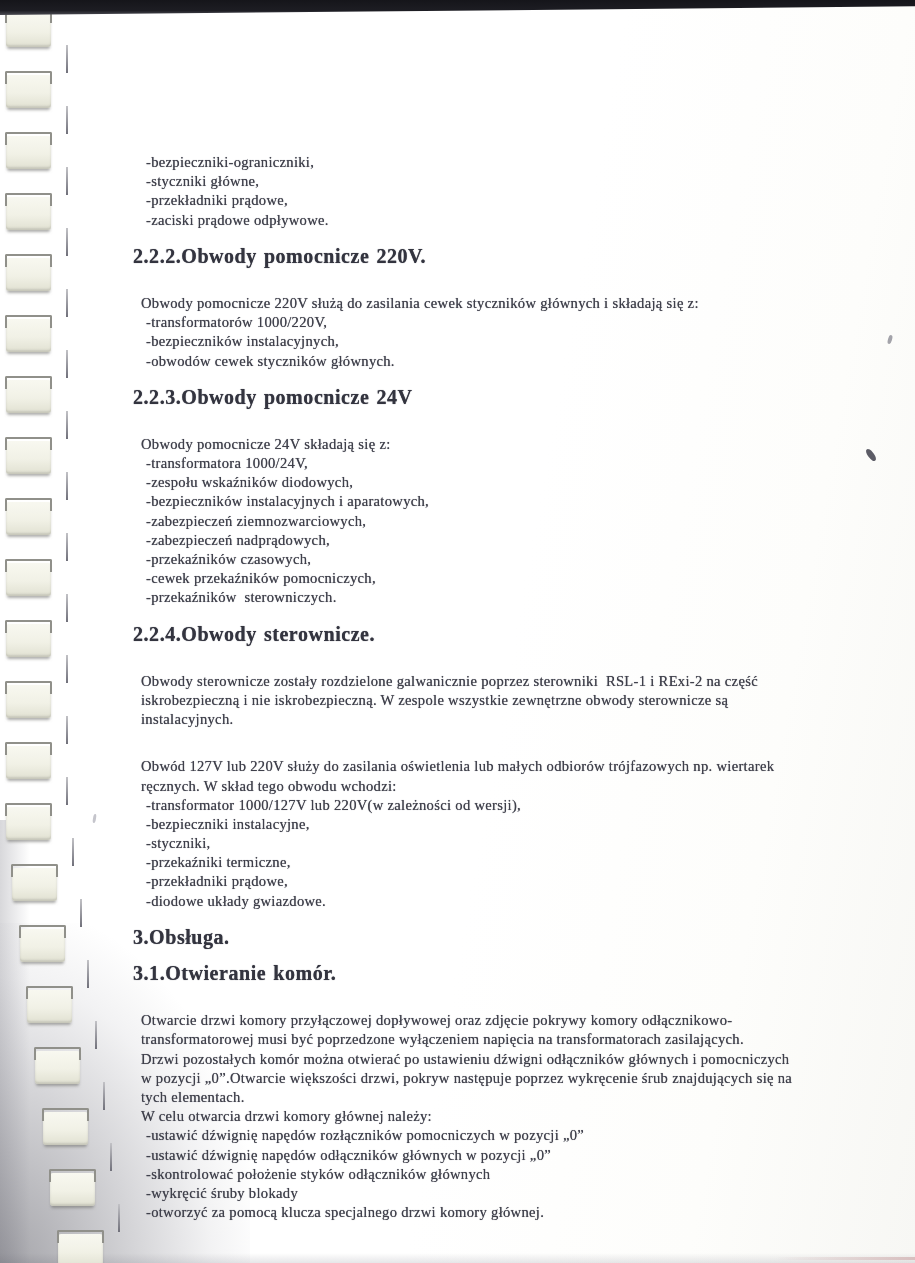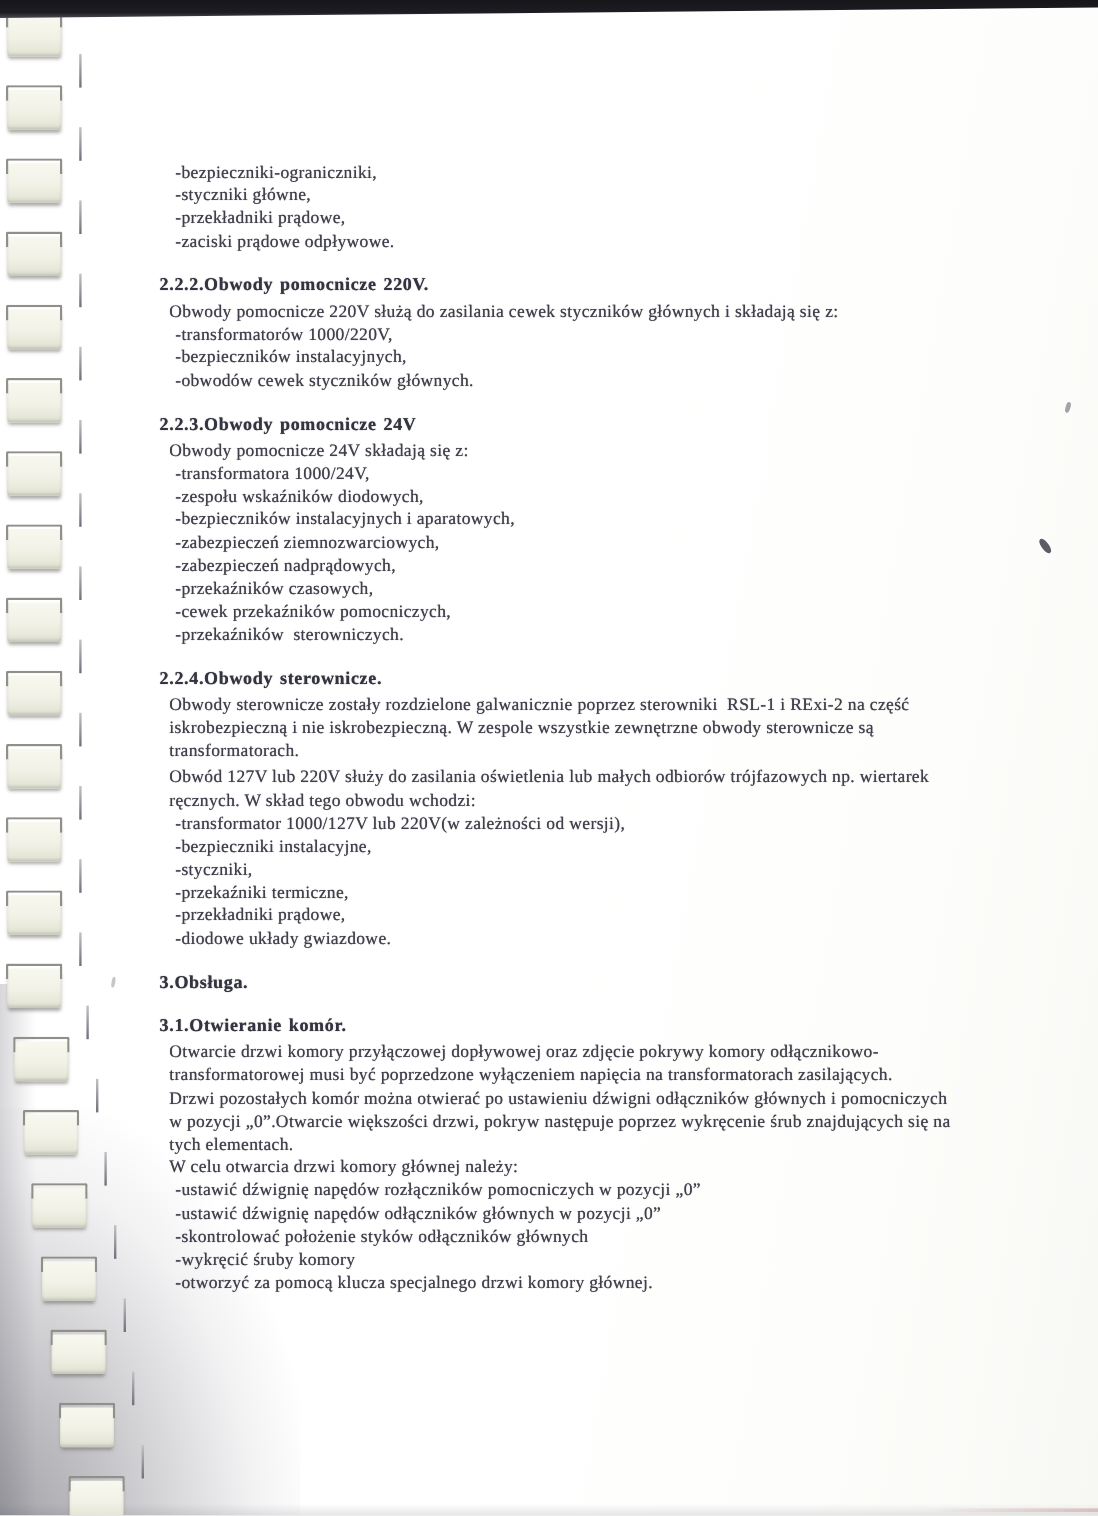--- a/index.html
+++ b/index.html
@@ -50,32 +50,32 @@
   .edge-left{
     position:absolute;left:0;top:820px;bottom:0;width:30px;z-index:1;
     background:linear-gradient(90deg,rgba(125,125,135,.30),transparent);
   }
   .edge-bottom{
     position:absolute;left:0;bottom:0;width:100%;height:10px;z-index:1;
     background:linear-gradient(0deg,rgba(140,140,150,.22),transparent);
   }
   
   #text-col{position:absolute;left:133px;top:135px;z-index:4;color:var(--ink);}
-  .block{margin-top:3px;}
-  .block:first-child{margin-top:0;}
+  .block{margin-top:28px;}
+  .block:first-child{margin-top:18px;}
   .block.heading{margin-top:17px;}
   .line,.heading-line{
     height:19.2px;line-height:19.2px;font-size:14.6px;
     white-space:pre;letter-spacing:.3px;
     text-shadow:0 0 .7px rgba(63,64,75,.85);
   }
   .block.body{padding-left:8px;}
   .line.dash{padding-left:5px;}
   .heading-line{
-    font-size:15px;font-weight:bold;color:var(--heading-ink);
+    font-size:20px;font-weight:bold;color:var(--heading-ink);
     letter-spacing:.55px;word-spacing:1.5px;
     text-shadow:0 0 .8px rgba(51,52,63,.9);
   }
   
   .speck{position:absolute;z-index:4;}
   .speck-1{left:888px;top:335px;width:4px;height:9px;background:#86868f;border-radius:45%;transform:rotate(16deg);opacity:.75;}
   .speck-2{left:868px;top:448px;width:6px;height:14px;background:#5c5c66;border-radius:45%;transform:rotate(-36deg);}
   .speck-3{left:93px;top:814px;width:3px;height:9px;background:#b6b6bf;border-radius:45%;transform:rotate(10deg);opacity:.8;}
   .speck-4{left:775px;top:1257px;width:140px;height:3px;background:linear-gradient(90deg,transparent,#d8bfbf);}
 </style>
@@ -139,21 +139,21 @@
         <div class="line dash">-przekaźników czasowych,</div>
         <div class="line dash">-cewek przekaźników pomocniczych,</div>
         <div class="line dash">-przekaźników  sterowniczych.</div>
       </div>
       <div class="block heading">
         <div class="heading-line">2.2.4.Obwody sterownicze.</div>
       </div>
       <div class="block body">
         <div class="line">Obwody sterownicze zostały rozdzielone galwanicznie poprzez sterowniki  RSL-1 i RExi-2 na część</div>
         <div class="line">iskrobezpieczną i nie iskrobezpieczną. W zespole wszystkie zewnętrzne obwody sterownicze są</div>
-        <div class="line">transformatorach.</div>
+        <div class="line">instalacyjnych.</div>
       </div>
       <div class="block body">
         <div class="line">Obwód 127V lub 220V służy do zasilania oświetlenia lub małych odbiorów trójfazowych np. wiertarek</div>
         <div class="line">ręcznych. W skład tego obwodu wchodzi:</div>
         <div class="line dash">-transformator 1000/127V lub 220V(w zależności od wersji),</div>
         <div class="line dash">-bezpieczniki instalacyjne,</div>
         <div class="line dash">-styczniki,</div>
         <div class="line dash">-przekaźniki termiczne,</div>
         <div class="line dash">-przekładniki prądowe,</div>
         <div class="line dash">-diodowe układy gwiazdowe.</div>
@@ -167,21 +167,21 @@
       <div class="block body">
         <div class="line">Otwarcie drzwi komory przyłączowej dopływowej oraz zdjęcie pokrywy komory odłącznikowo-</div>
         <div class="line">transformatorowej musi być poprzedzone wyłączeniem napięcia na transformatorach zasilających.</div>
         <div class="line">Drzwi pozostałych komór można otwierać po ustawieniu dźwigni odłączników głównych i pomocniczych</div>
         <div class="line">w pozycji „0”.Otwarcie większości drzwi, pokryw następuje poprzez wykręcenie śrub znajdujących się na</div>
         <div class="line">tych elementach.</div>
         <div class="line">W celu otwarcia drzwi komory głównej należy:</div>
         <div class="line dash">-ustawić dźwignię napędów rozłączników pomocniczych w pozycji „0”</div>
         <div class="line dash">-ustawić dźwignię napędów odłączników głównych w pozycji „0”</div>
         <div class="line dash">-skontrolować położenie styków odłączników głównych</div>
-        <div class="line dash">-wykręcić śruby komory</div>
+        <div class="line dash">-wykręcić śruby blokady</div>
         <div class="line dash">-otworzyć za pomocą klucza specjalnego drzwi komory głównej.</div>
       </div>
     </div>
   <div class="speck speck-1"></div>
   <div class="speck speck-2"></div>
   <div class="speck speck-3"></div>
   <div class="speck speck-4"></div>
 </div>
 
 </body></html>

